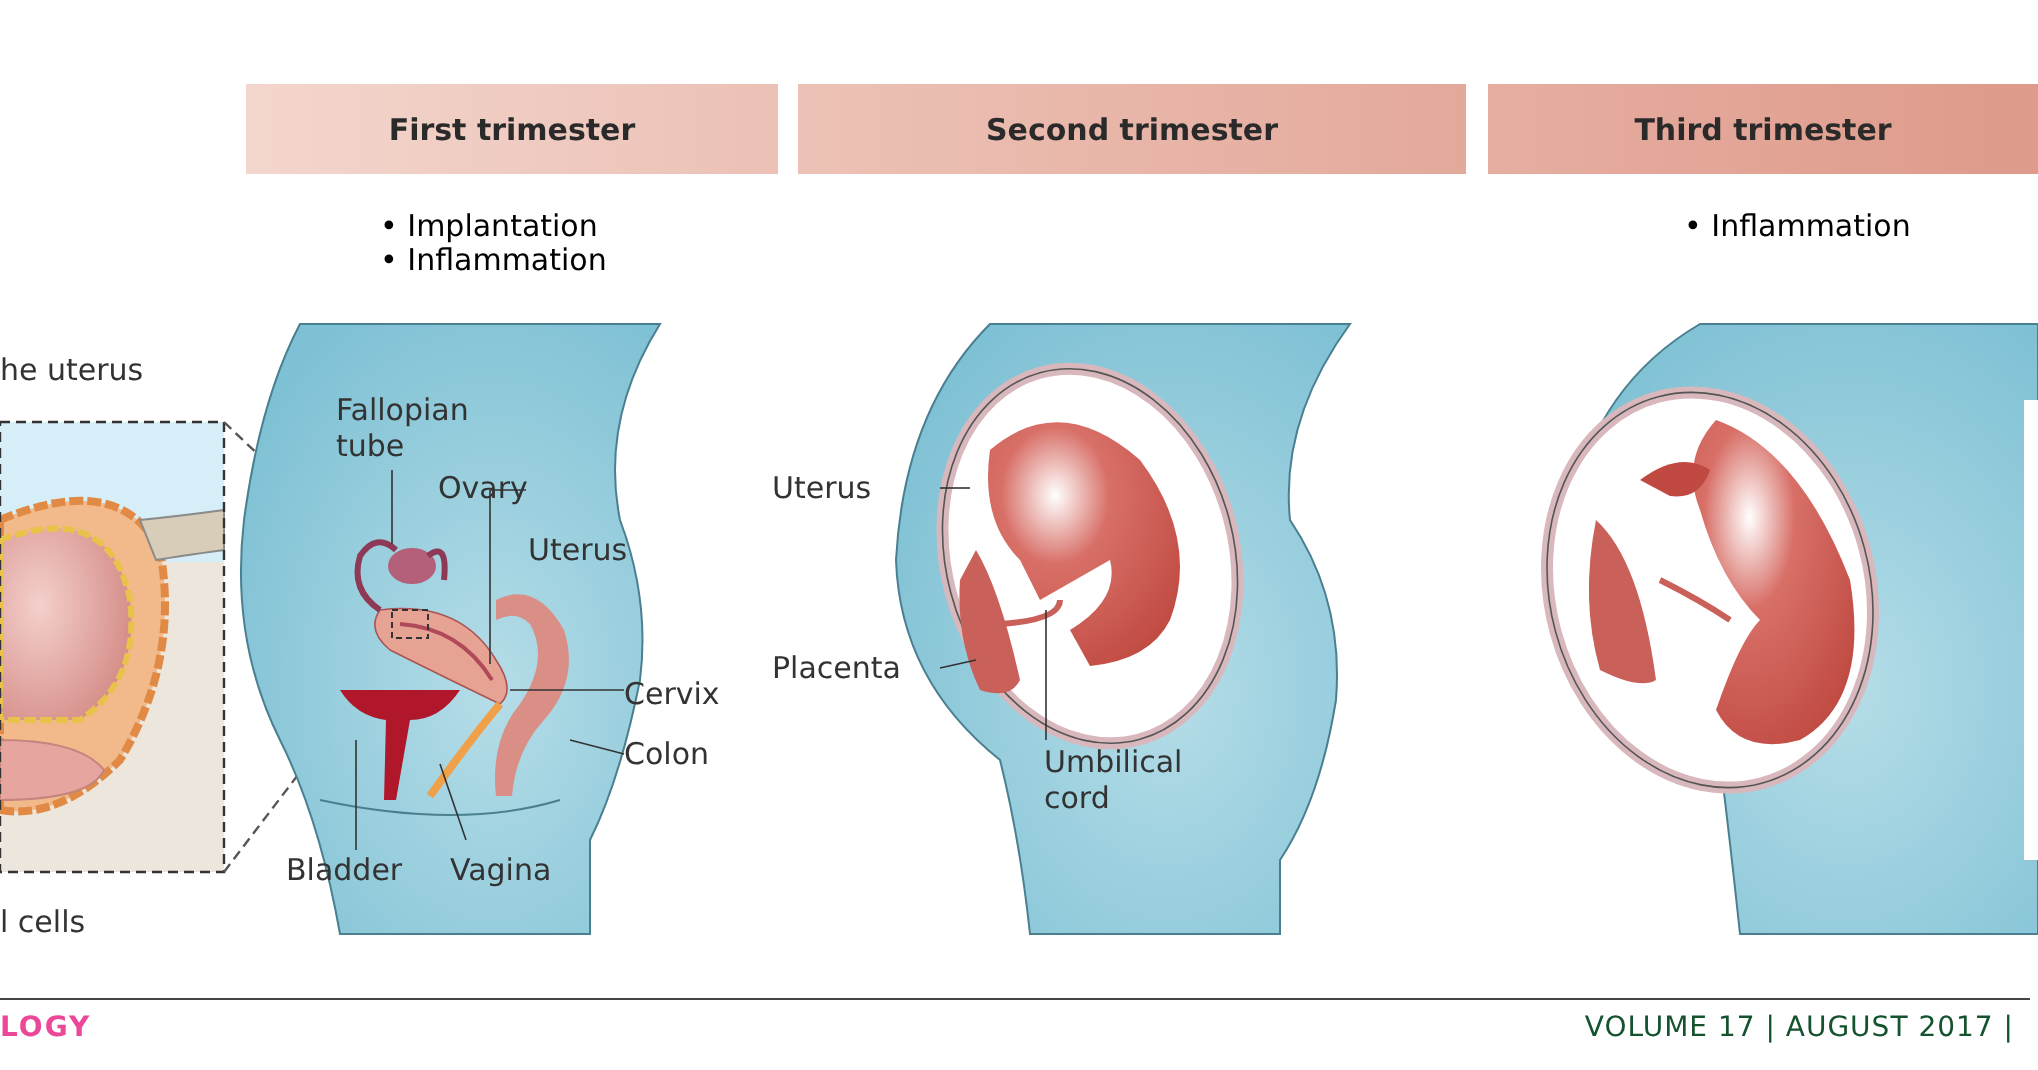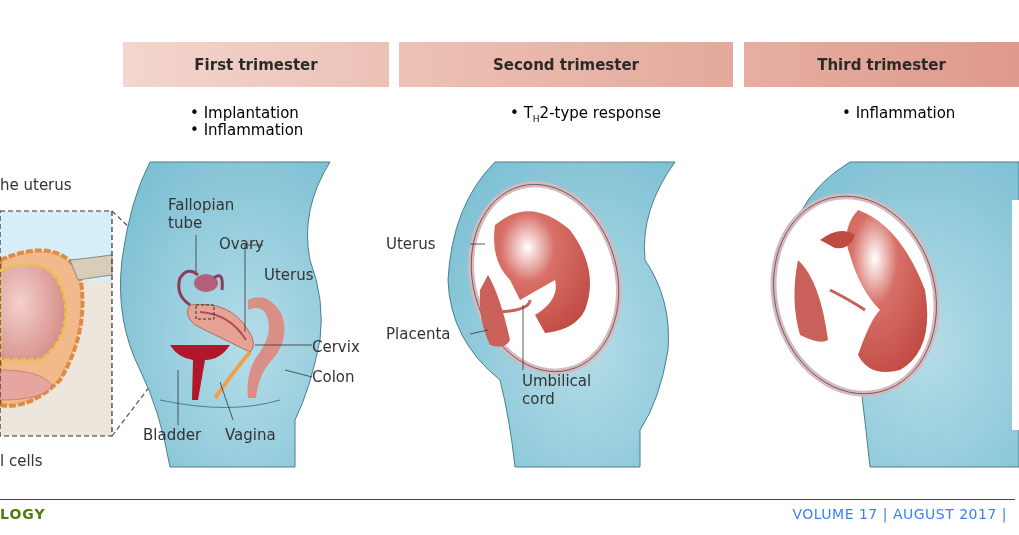--- a/index.html
+++ b/index.html
@@ -8,42 +8,41 @@
   #h1{left:123px;width:266px;background:linear-gradient(90deg,#f3d6cd,#ecc1b6);}
   #h2{left:399px;width:334px;background:linear-gradient(90deg,#edc2b6,#e3a99b);}
   #h3{left:744px;width:275px;background:linear-gradient(90deg,#e6aea1,#de9a8a);}
   .bul{position:absolute;top:95px;font-size:15px;line-height:17px;color:#000000;margin-top:10px;}
   .bul div{white-space:nowrap;}
   #b1{left:190px;} #b2{left:510px;} #b3{left:842px;}
   sub{font-size:9px;}
   svg{position:absolute;left:0;top:0;}
   .lbl{font-family:"DejaVu Sans",sans-serif;font-size:15px;fill:#333;}
   .rule{position:absolute;left:0;top:499px;width:1015px;height:1px;background:#444;}
-  .foot-l{position:absolute;left:0;top:506px;font-size:14px;font-weight:bold;color:#4d7c0f;letter-spacing:1px;}
-  .foot-r{position:absolute;right:12px;top:506px;font-size:14px;color:#3b82f6;letter-spacing:0.5px;}
+  .foot-l{position:absolute;left:0;top:506px;font-size:14px;font-weight:bold;color:#ec4899;letter-spacing:1px;}
+  .foot-r{position:absolute;right:12px;top:506px;font-size:14px;color:#14532d;letter-spacing:0.5px;}
 </style>
 </head>
 <body>
 
 <div class="hdr" id="h1">
     <span>First trimester</span>
   </div>
 <div class="hdr" id="h2">
     <span>Second trimester</span>
   </div>
 <div class="hdr" id="h3">
     <span>Third trimester</span>
   </div>
 
 <div class="bul" id="b1">
   <div><span>•</span> <span>Implantation</span></div>
   <div><span>•</span> <span>Inflammation</span></div>
 </div>
 <div class="bul" id="b2">
-  <div><span>•</span> <span>T</span><sub>H</sub><span>2-type response</span></div>
 </div>
 <div class="bul" id="b3">
   <div><span>•</span> <span>Inflammation</span></div>
 </div>
 
 <svg width="1019" height="500" viewBox="0 0 1019 500">
   <defs>
     <radialGradient id="bodyg" cx="0.6" cy="0.6" r="0.7">
         <stop offset="0" stop-color="#b5dde8"></stop>
         <stop offset="1" stop-color="#7fc1d4"></stop>

